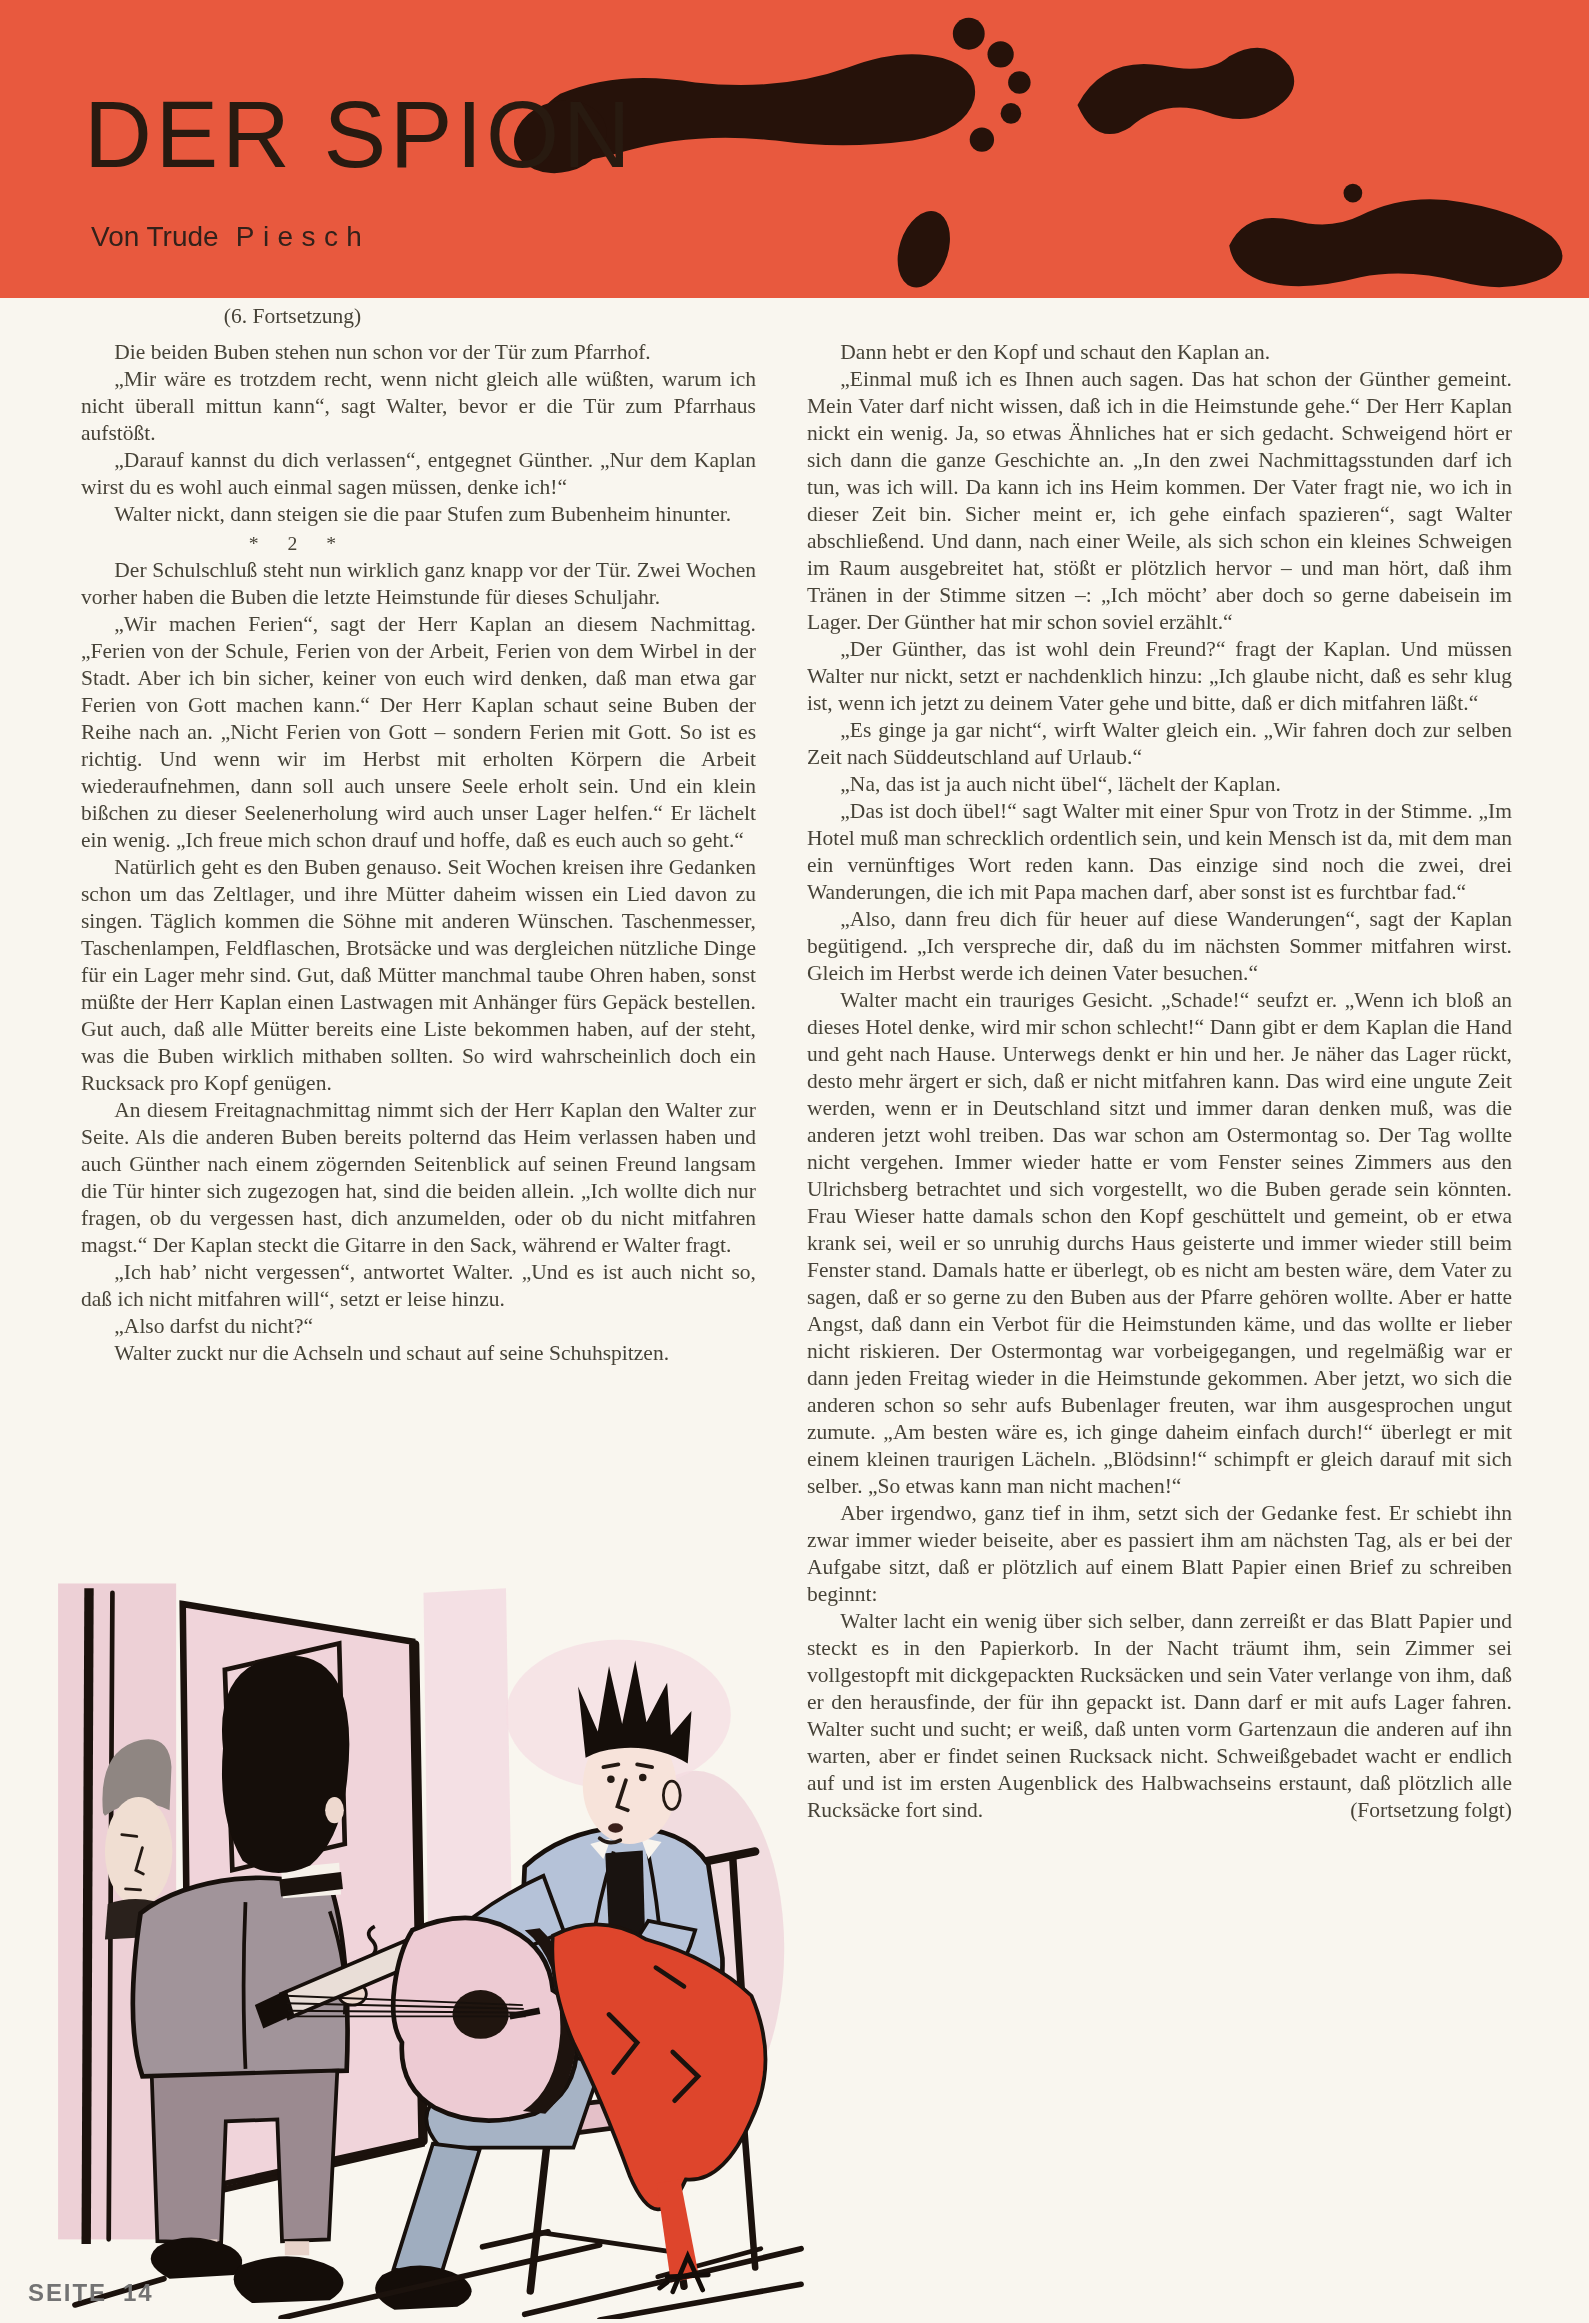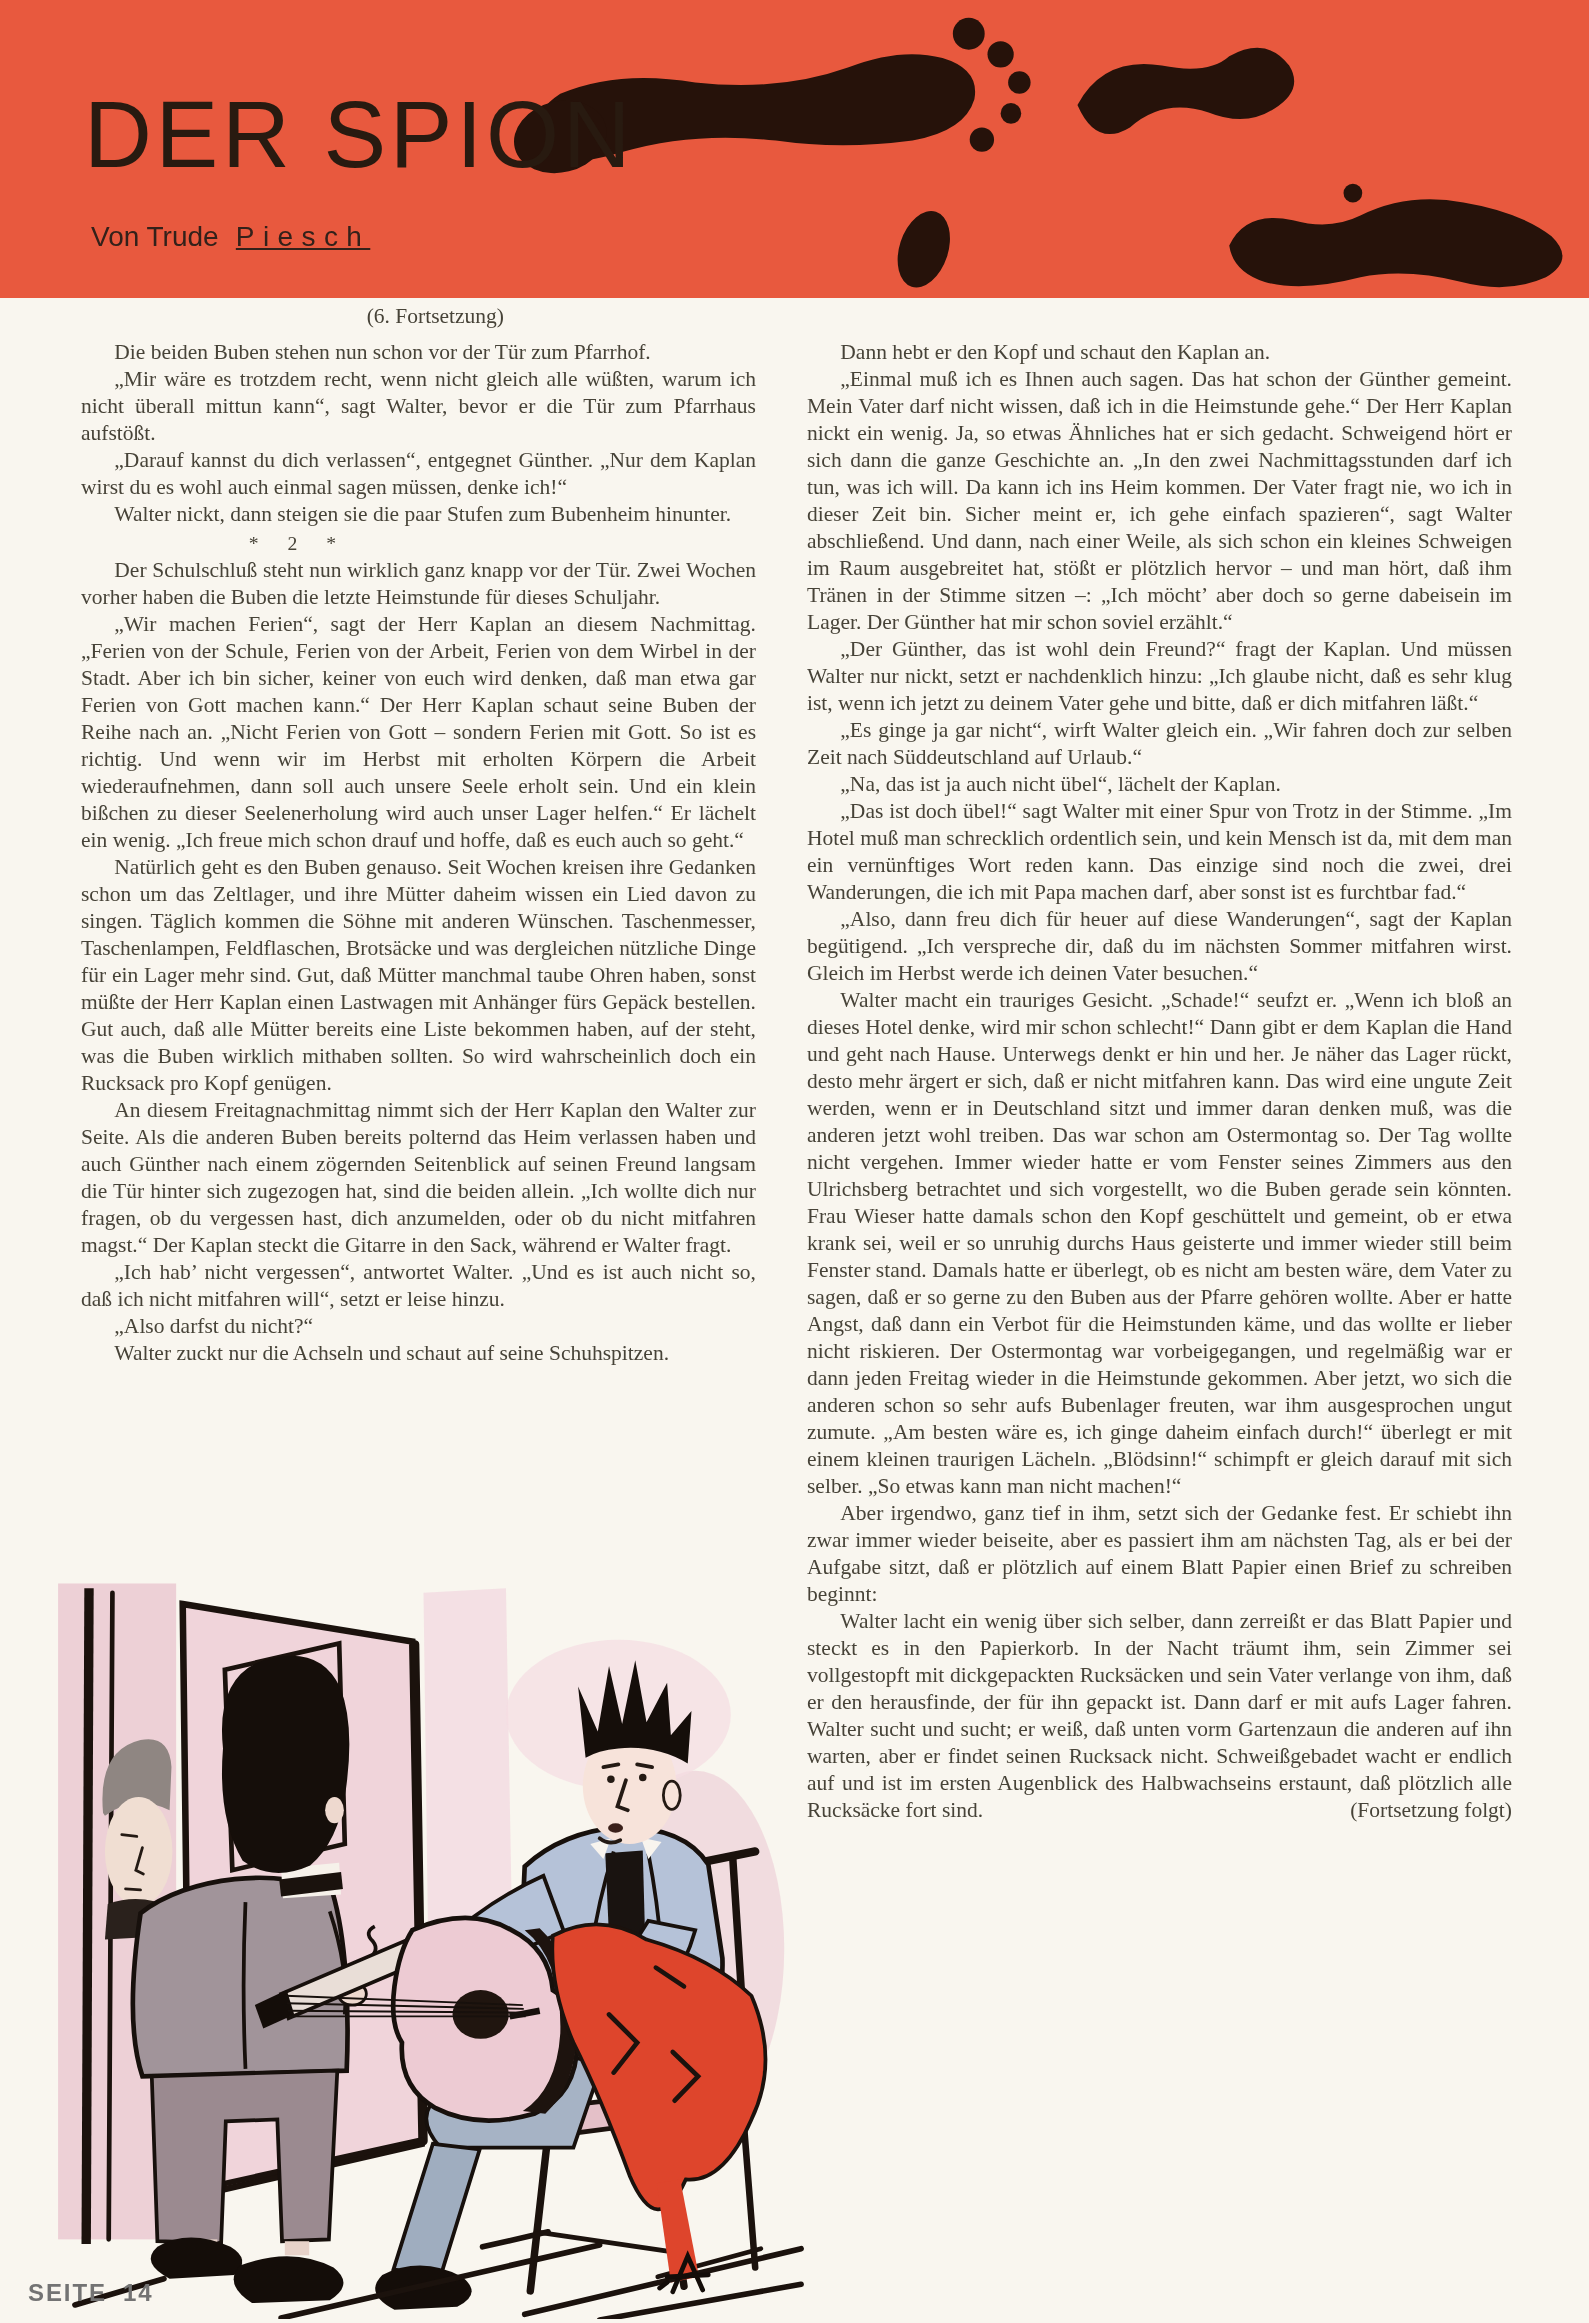--- a/index.html
+++ b/index.html
@@ -20,25 +20,25 @@
     position:absolute; left:84px; top:81px;
     font-family:"Liberation Sans", sans-serif;
     font-weight:400; font-size:94px; letter-spacing:3.7px;
     color:#281a10; white-space:nowrap;
   }
   .byline {
     position:absolute; left:91px; top:221px;
     font-family:"Liberation Sans", sans-serif;
     font-size:28px; color:#33211a; white-space:nowrap;
   }
-  .byline .b-name { letter-spacing:8.4px; margin-left:9.4px;text-decoration:underline; }
+  .byline .b-name { letter-spacing:8.4px; margin-left:9.4px; }
   
   .cont-label {
     position:absolute; left:81px; top:304px; width:423px;
-    text-align:right; font-size:21.5px; color:#474338;
+    text-align:center; font-size:21.5px; color:#474338;
   }
   .col {
     position:absolute; top:339px;
     font-size:21.5px; line-height:27px;
     text-align:justify; hyphens:auto; -webkit-hyphens:auto;
   }
   .col-left  { left:81px;  width:675px; }
   .col-right { left:807px; width:705px; }
   .col p.para { text-indent:1.55em; }
   .col p.star-break {

